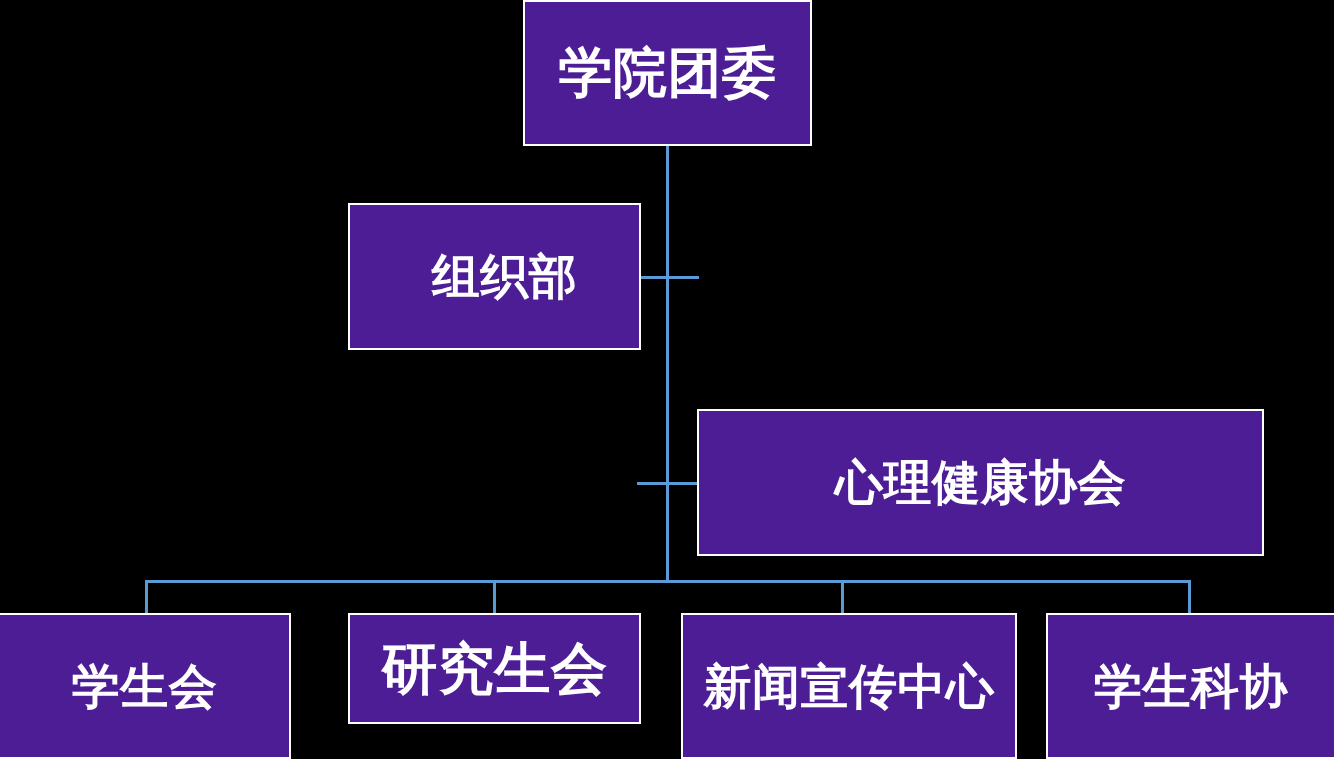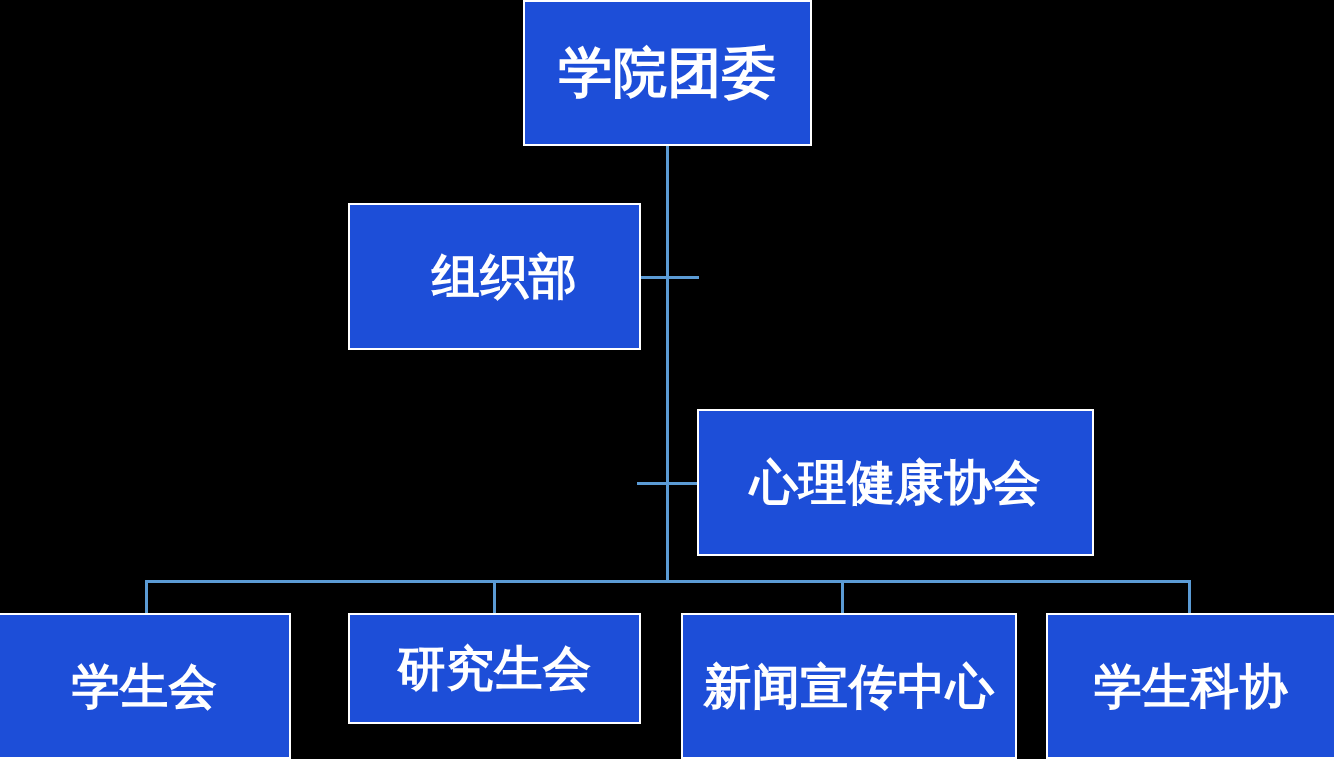--- a/index.html
+++ b/index.html
@@ -14,21 +14,21 @@
   #canvas {
     position: relative;
     width: 1334px;
     height: 759px;
     background: #000000;
     overflow: hidden;
   }
   .node {
     position: absolute;
     box-sizing: border-box;
-    background: #1d4ed8;
+    background: #4c1d95;
     border: 2px solid #FFFFFF;
     display: flex;
     align-items: center;
     justify-content: center;
     color: #FFFFFF;
     font-weight: bold;
     line-height: 1.1;
     white-space: nowrap;
     letter-spacing: 0.5px;
     text-align: center;
@@ -65,28 +65,28 @@
   <div class="conn conn-v" style="left:1188px; top:580px; height:33px;"></div>
 
   <div class="node" style="left:523px; top:0px; width:289px; height:146px; font-size:54px;">
     <span class="label">学院团委</span>
   </div>
 
   <div class="node" style="left:348px; top:203px; width:293px; height:147px; font-size:48px;padding-left:20px;">
     <span class="label">组织部</span>
   </div>
 
-  <div class="node" style="left:697px; top:409px; width:397px; height:147px; font-size:48px;">
+  <div class="node" style="left:697px; top:409px; width:567px; height:147px; font-size:48px;">
     <span class="label">心理健康协会</span>
   </div>
 
   <div class="node" style="left:-2px; top:613px; width:293px; height:146px; font-size:48px;">
     <span class="label">学生会</span>
   </div>
-  <div class="node" style="left:348px; top:613px; width:293px; height:111px; font-size:48px;">
+  <div class="node" style="left:348px; top:613px; width:293px; height:111px; font-size:56px;">
     <span class="label">研究生会</span>
   </div>
   <div class="node" style="left:681px; top:613px; width:336px; height:146px; font-size:48px;">
     <span class="label">新闻宣传中心</span>
   </div>
   <div class="node" style="left:1046px; top:613px; width:290px; height:146px; font-size:48px;">
     <span class="label">学生科协</span>
   </div>
 
 </div>

